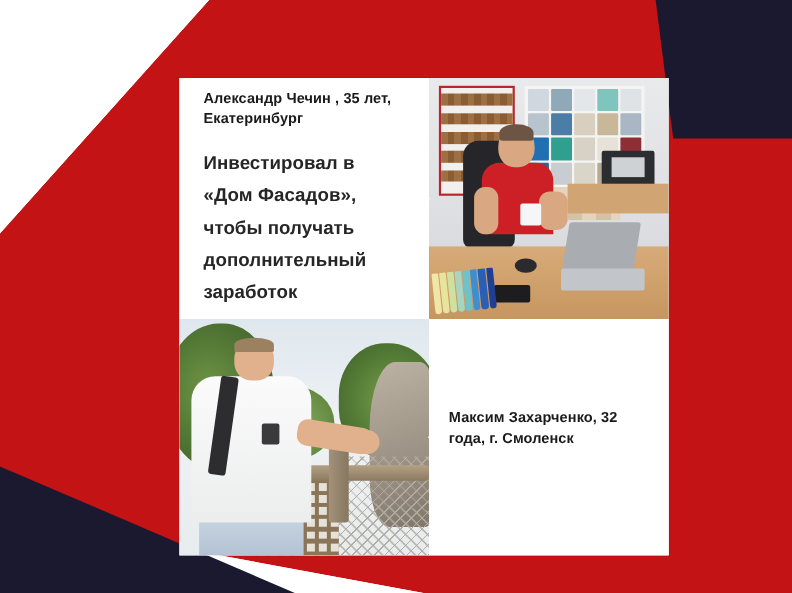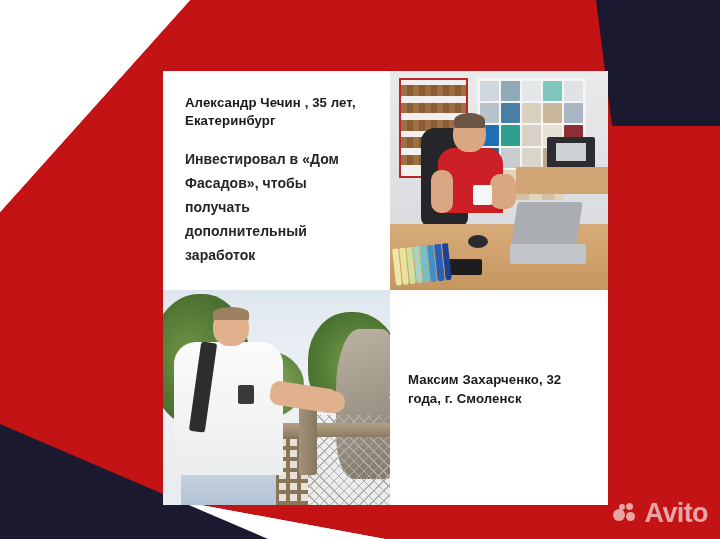--- a/index.html
+++ b/index.html
@@ -83,21 +83,21 @@
   .t-name {
     color: #1a1a1a;
     font-size: 13.2px;
     font-weight: 700;
     line-height: 1.42;
     margin: 0 0 16px 0;
     letter-spacing: 0.1px;
   }
   .t-body {
     color: #262626;
-    font-size: 14px;
+    font-size: 17px;
     font-weight: 700;
     line-height: 1.72;
     margin: 0;
     letter-spacing: 0.05px;
   }
 
   
   .notch {
     position: absolute;
     top: 50%;
@@ -377,23 +377,14 @@
           <div class="od-p-hair"></div>
         </div>
       </div>
       <div class="panel-text">
         <div class="notch notch-left"></div>
         <div class="t-name">Максим Захарченко, 32 года, г. Смоленск</div>
       </div>
     </div>
   </div>
 
-  <div class="avito">
-    <span class="avito-mark">
-      <i class="am1"></i>
-        <i class="am2"></i>
-        <i class="am3"></i>
-        <i class="am4"></i>
-    </span>
-    <span class="avito-word">Avito</span>
-  </div>
 
 </div>
 
 </body></html>

